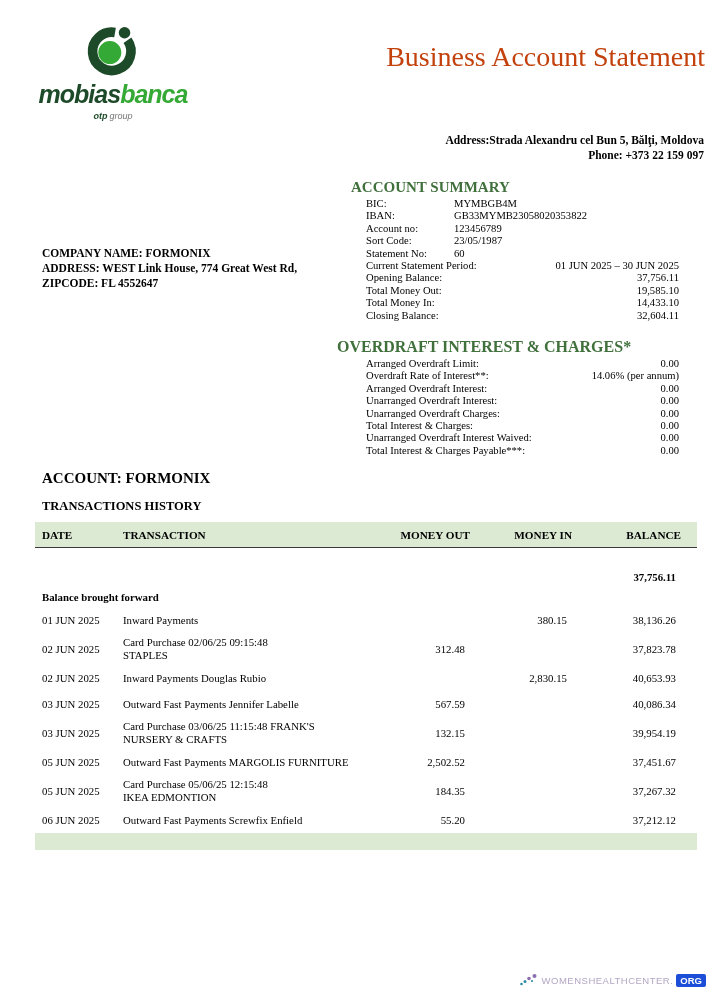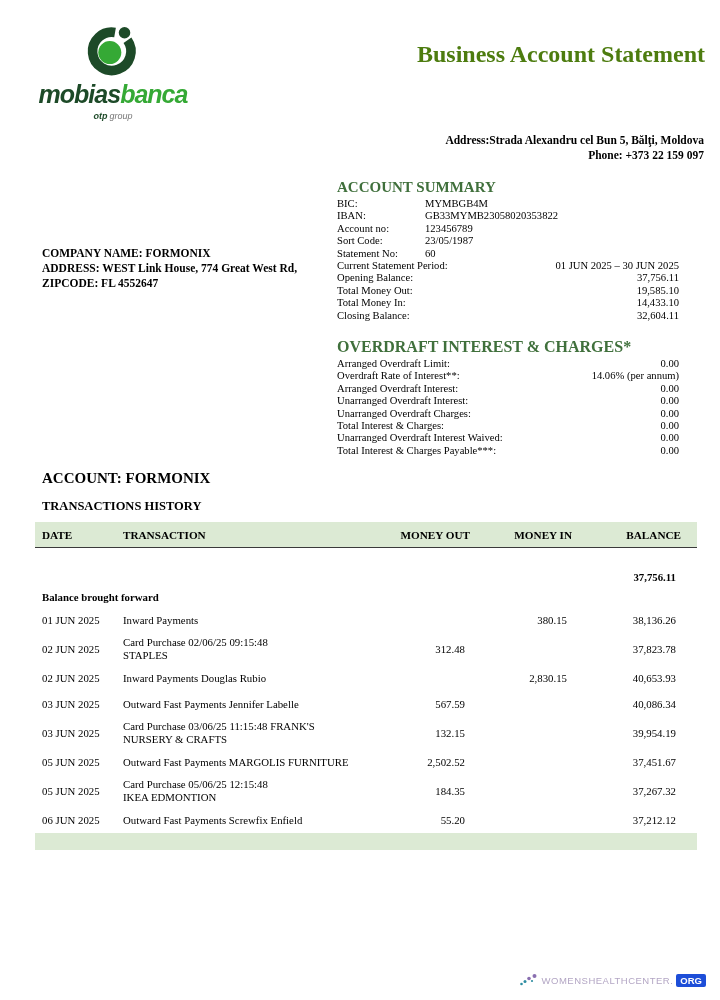--- a/index.html
+++ b/index.html
@@ -12,32 +12,32 @@
   
   .logo { position:absolute; left:38px; top:18px; width:150px; text-align:center; font-family:"Liberation Sans", sans-serif; }
   .logo-mark { display:block; margin:0 auto; }
   .logo-word { font-size:25px; font-weight:bold; font-style:italic; letter-spacing:-1px; line-height:24px; white-space:nowrap; }
   .logo-word .w1 { color:#1d4a28; }
   .logo-word .w2 { color:#35a935; }
   .logo-sub { font-size:9px; font-style:italic; margin-top:5px; }
   .logo-sub .s1 { color:#1d4a28; font-weight:bold; }
   .logo-sub .s2 { color:#777; margin-left:2px; }
   
-  .doc-title { position:absolute; top:41px; right:15px; font-size:24px; font-weight:bold; color:#4d7c0f; white-space:nowrap; }
+  .doc-title { position:absolute; top:41px; right:15px; font-size:28px; font-weight:normal; color:#c2410c; white-space:nowrap; }
   .contact { position:absolute; top:133px; right:16px; text-align:right; font-weight:bold; font-size:11.5px; line-height:15px; }
   .company { position:absolute; top:218px; left:42px; font-weight:bold; font-size:11.5px; line-height:15px;margin-top:28px; }
   
   .section { position:absolute; left:337px; width:342px; }
   .summary { top:179px; }
   .overdraft { top:338px; }
   .section-heading { font-weight:bold; color:#40703c; }
-  .summary .section-heading { font-size:15px; margin-bottom:2px; }
+  .summary .section-heading { font-size:15px; margin-bottom:2px;margin-left:14px; }
   .overdraft .section-heading { font-size:16px; margin-bottom:2px; }
   .kv-row { display:flex; font-size:10.6px; line-height:12.4px; }
-  .kv-row .kv-label { white-space:nowrap; }
+  .kv-row .kv-label { white-space:nowrap;margin-left:29px; }
   .kv-row.left .kv-label { width:88px; flex:none; }
   .kv-row.left .kv-value { text-align:left; }
   .kv-row.right { justify-content:space-between;align-items:flex-end; }
   .kv-row.right .kv-value { text-align:right; margin-left:auto; white-space:nowrap; }
   
   .account-heading { position:absolute; left:42px; top:470px; font-size:15px; font-weight:bold;text-align:center; }
   .tx-heading { position:absolute; left:42px; top:499px; font-size:12.5px; font-weight:bold; }
   .tx-table { position:absolute; left:35px; top:522px; width:662px; font-size:10.8px; }
   .t-grid { display:grid; grid-template-columns:81px 247px 100px 102px 109px; padding-left:7px; padding-right:30px; }
   .t-header { background:#dcead4; height:26px; align-items:center; font-weight:bold; font-size:11.2px; border-bottom:1.5px solid #3a3a3a; }

